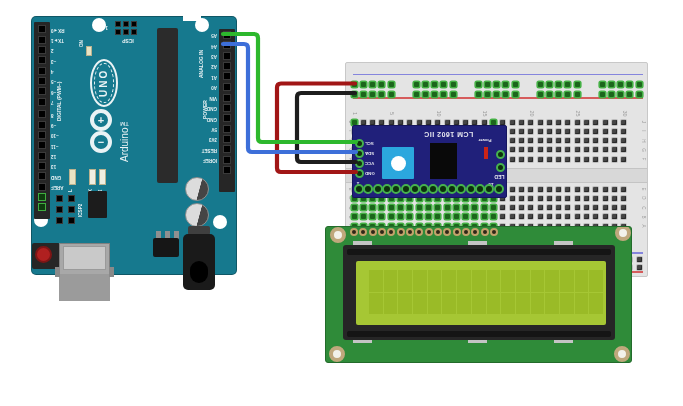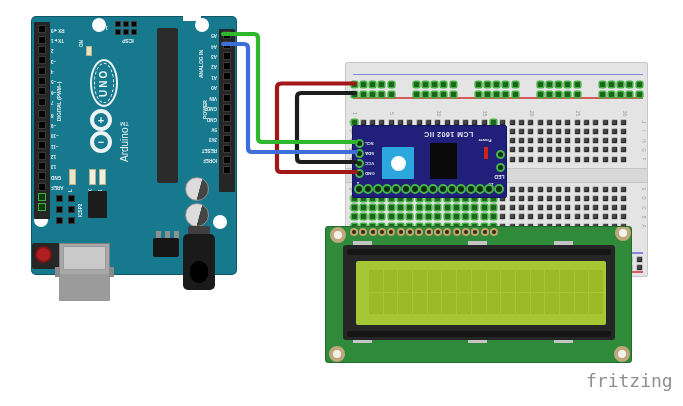--- a/index.html
+++ b/index.html
@@ -751,14 +751,13 @@
       </div>
   </div>
 
   <svg id="wires" width="683" height="406" viewBox="0 0 683 406">
     <path id="wire-gnd" fill="none" stroke-width="4.2" stroke-linecap="round" d="M355,83.5 L281,83.5 Q277,83.5 277,87.5 L277,168 Q277,172 281,172 L356,172" stroke="#a11616"></path>
     <path id="wire-vcc" fill="none" stroke-width="4.2" stroke-linecap="round" d="M355,93 L301,93 Q297,93 297,97 L297,158 Q297,162 301,162 L356,162" stroke="#1d1d1d"></path>
     <path id="wire-scl" fill="none" stroke-width="4.2" stroke-linecap="round" d="M223,34 L254,34 Q258,34 258,38 L258,138 Q258,142 262,142 L356,142" stroke="#2db82d"></path>
     <path id="wire-sda" fill="none" stroke-width="4.2" stroke-linecap="round" d="M223,44 L244,44 Q248,44 248,48 L248,148 Q248,152 252,152 L356,152" stroke="#3d6fd9"></path>
   </svg>
 
-  <div id="watermark" style="color: rgb(143, 143, 143);">fritzing</div>
 </div>
 
 </body></html>

